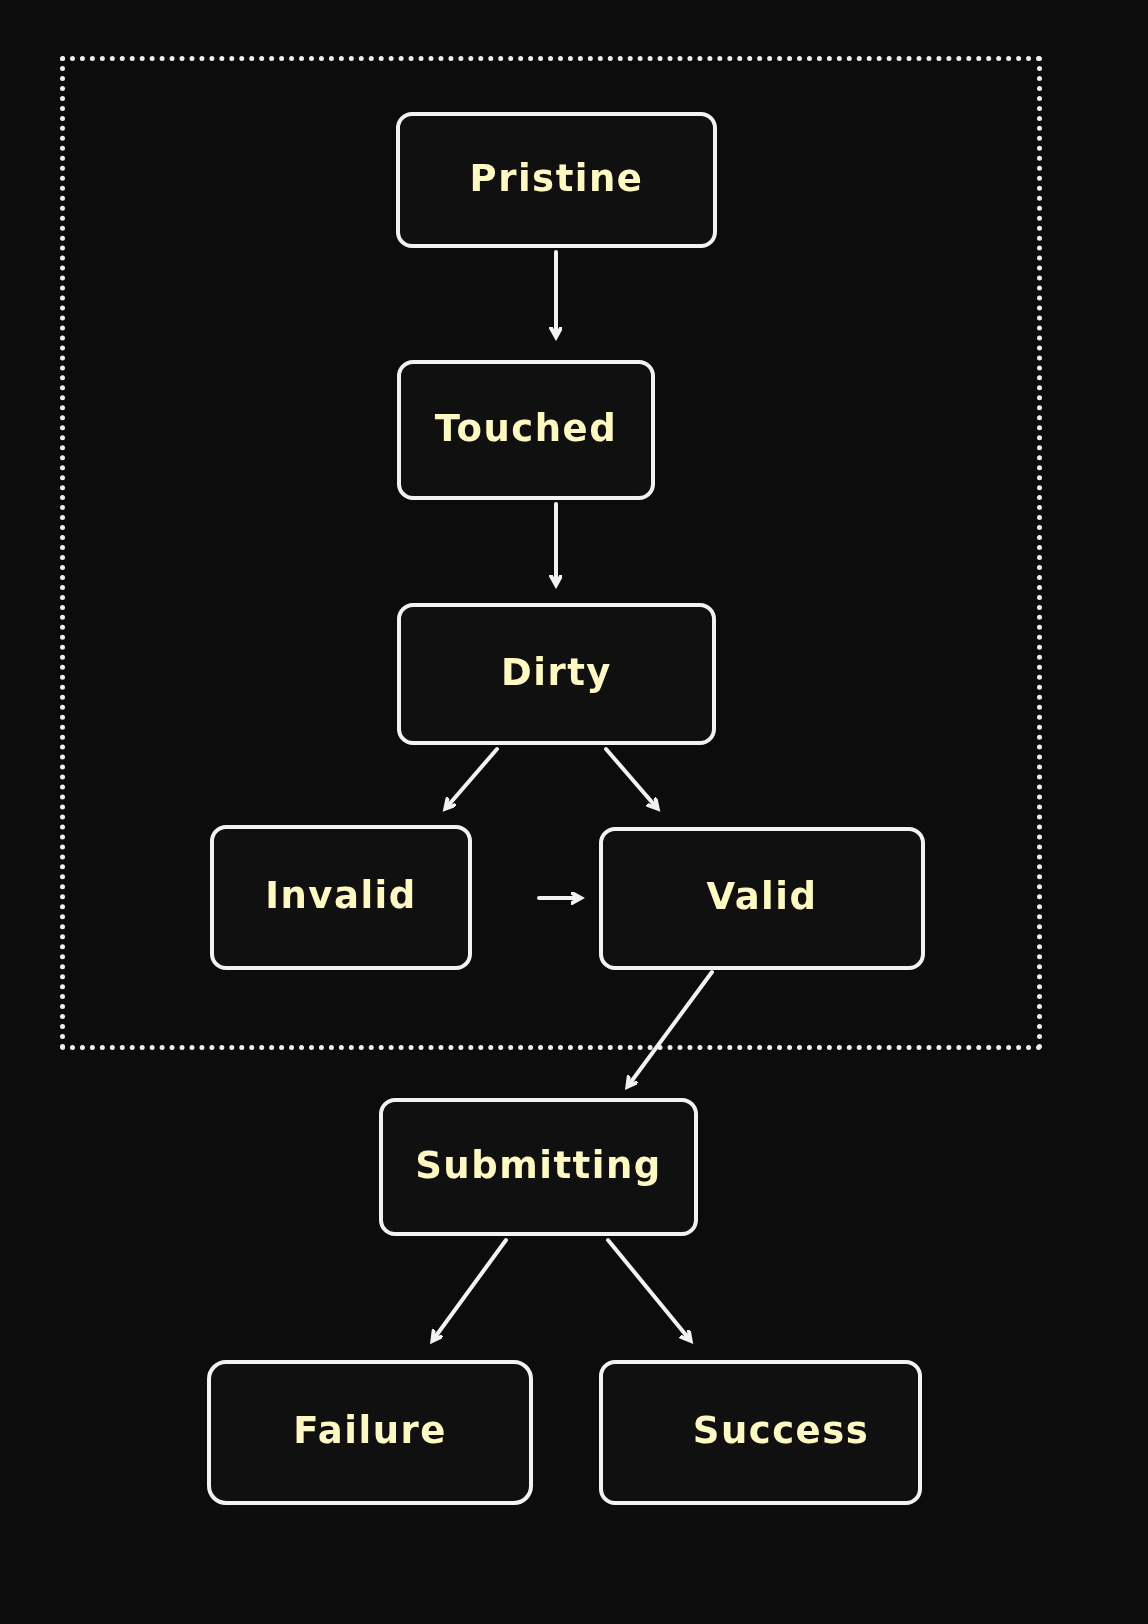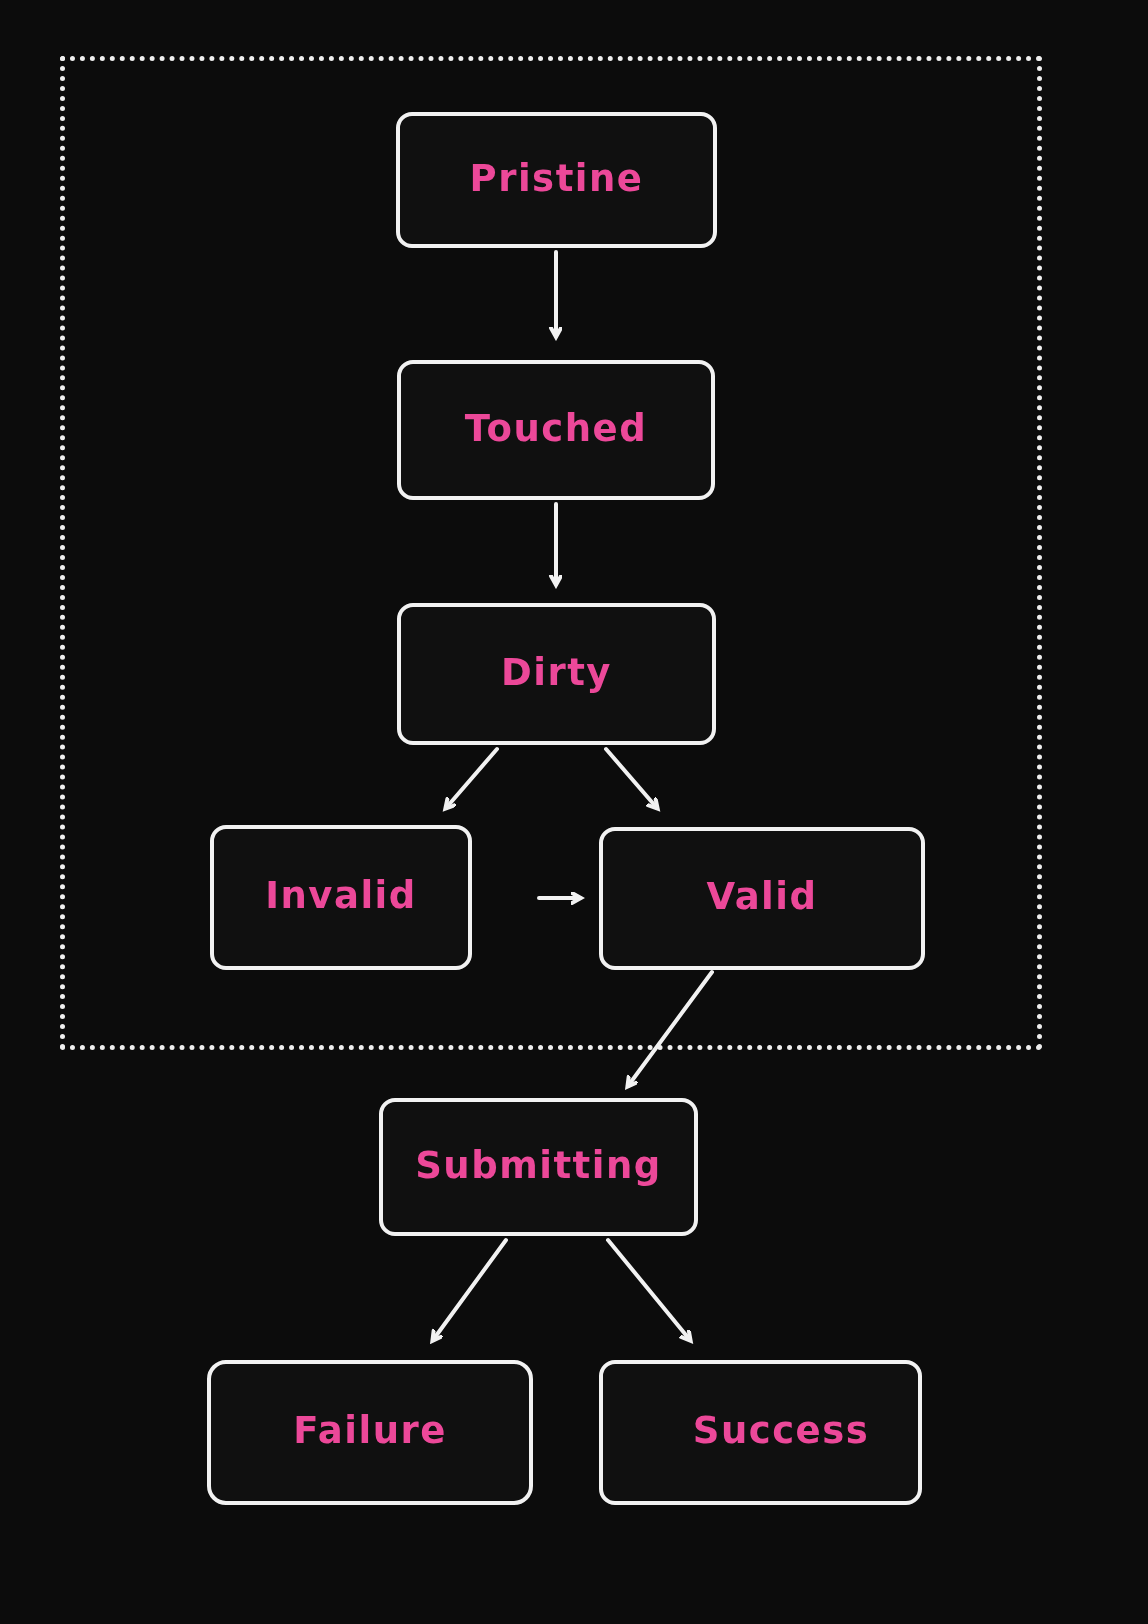--- a/index.html
+++ b/index.html
@@ -27,31 +27,31 @@
   }
   .node {
     position: absolute;
     box-sizing: border-box;
     border: 4px solid #f2f2f2;
     border-radius: 16px;
     background: #101010;
     display: flex;
     align-items: center;
     justify-content: center;
-    color: #ec4899;
+    color: #fef9c3;
     font-size: 37px;
     font-weight: 700;
     letter-spacing: 1.5px;
   }
   .node .label {
     transform: translateY(-2px);
   }
   
   .n-pristine   { left: 396px; top: 112px;  width: 321px; height: 136px; }
-  .n-touched    { left: 397px; top: 360px;  width: 318px; height: 140px; }
+  .n-touched    { left: 397px; top: 360px;  width: 258px; height: 140px; }
   .n-dirty      { left: 397px; top: 603px;  width: 319px; height: 142px; }
   .n-invalid    { left: 210px; top: 825px;  width: 262px; height: 145px; }
   .n-valid      { left: 599px; top: 827px;  width: 326px; height: 143px; }
   .n-submitting { left: 379px; top: 1098px; width: 319px; height: 138px; }
   .n-failure    { left: 207px; top: 1360px; width: 326px; height: 145px; border-radius: 19px; }
   .n-success    { left: 599px; top: 1360px; width: 323px; height: 145px; padding-left: 41px; }
 
   .edges {
     position: absolute;
     left: 0;

